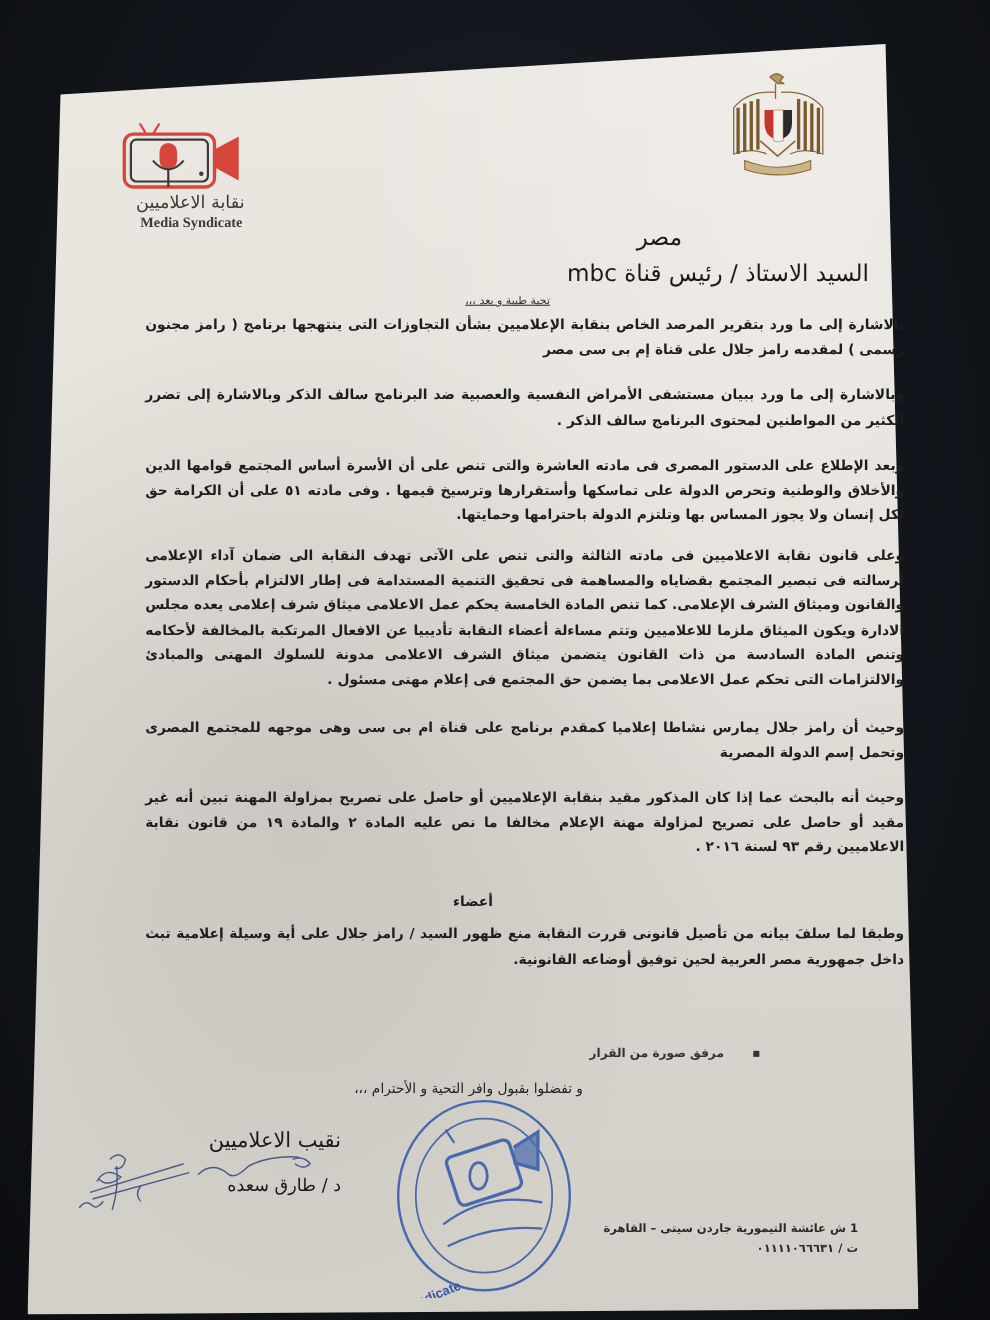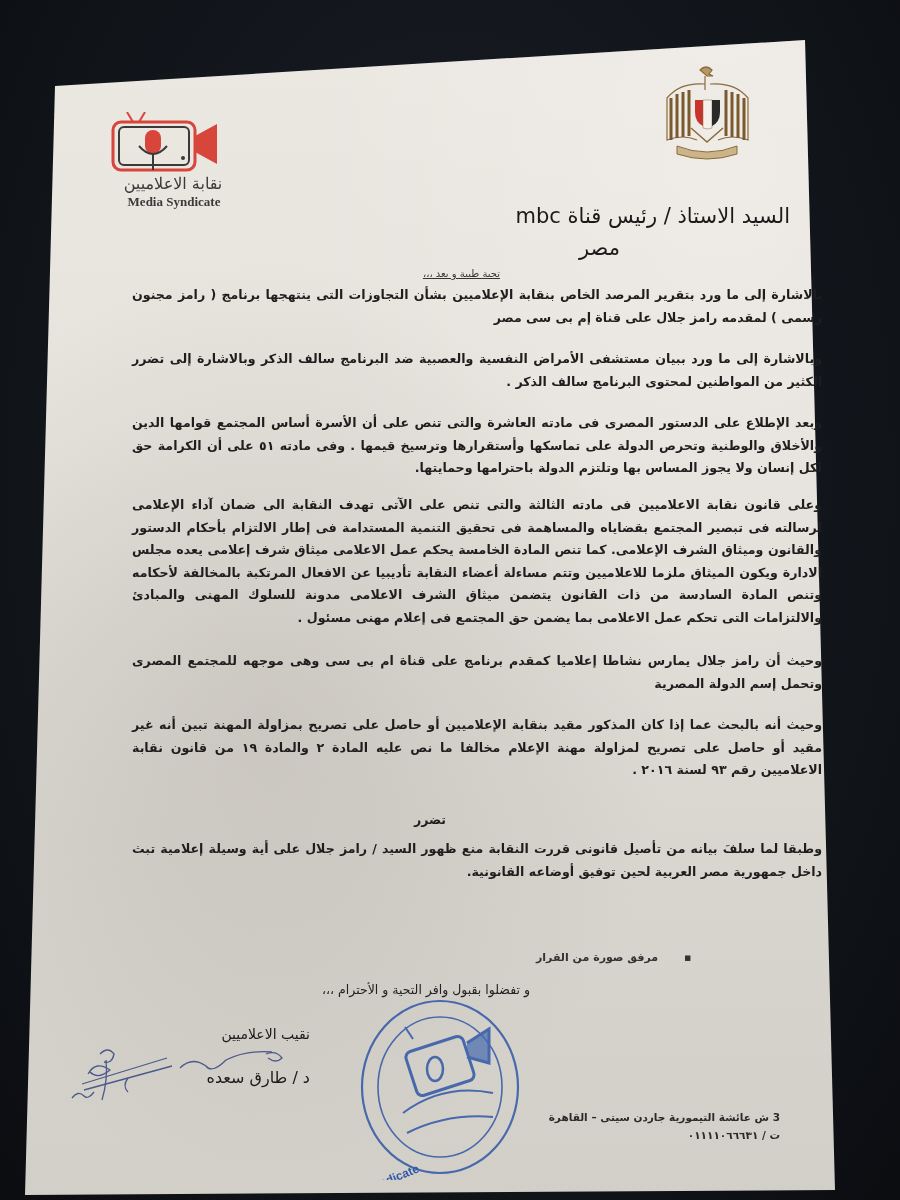--- a/index.html
+++ b/index.html
@@ -89,21 +89,21 @@
     right: 104px; top: 951px; width: 260px;
     font-size: 11px; font-weight: bold; color: #333; text-align: left;
   }
   .attachment .bullet { margin-left: 22px; }
   .closing {
     left: 300px; top: 982px; width: 230px;
     font-size: 12.5px; color: #222; text-align: right;
   }
   .signer-title {
     left: 160px; top: 1026px; width: 150px;
-    font-size: 14px; color: #1a1a1a; text-align: right;
+    font-size: 19px; color: #1a1a1a; text-align: right;
   }
   .signer-name {
     left: 150px; top: 1068px; width: 160px;
     font-size: 16px; color: #1a1a1a; text-align: right;
   }
   .signature {
     left: 70px; top: 1040px; width: 240px; height: 70px;
   }
   .stamp {
     left: 355px; top: 995px; width: 170px; height: 185px;
@@ -157,38 +157,38 @@
       <rect x="40" y="18" width="16" height="24" rx="8" fill="#d8453b"></rect>
       <path d="M34 34 q14 16 28 0" fill="none" stroke="#3a3a3a" stroke-width="2"></path>
       <line x1="48" y1="42" x2="48" y2="58" stroke="#3a3a3a" stroke-width="2"></line>
       <circle cx="78" cy="46" r="2" fill="#3a3a3a"></circle>
     </svg>
     <div class="arabic-name">نقابة الاعلاميين</div>
     <div class="latin-name">Media Syndicate</div>
   </div>
 
   <div class="abs addressee">
+    <div style="padding-right:170px;">
+      <span>مصر</span>
+    </div>
     <div>
       <span>السيد الاستاذ / رئيس قناة  mbc</span>
-    </div>
-    <div style="padding-right:170px;">
-      <span>مصر</span>
     </div>
   </div>
 
   <div class="abs greeting">تحية طيبة و بعد ،،،</div>
 
   <div class="abs body-text para1">بالاشارة إلى ما ورد بتقرير المرصد الخاص بنقابة الإعلاميين بشأن التجاوزات التى ينتهجها برنامج ( رامز مجنون رسمى ) لمقدمه رامز جلال على قناة إم بى سى مصر</div>
   <div class="abs body-text para2">وبالاشارة إلى ما ورد ببيان مستشفى الأمراض النفسية والعصبية ضد البرنامج سالف الذكر  وبالاشارة إلى تضرر الكثير من المواطنين لمحتوى البرنامج سالف الذكر .</div>
   <div class="abs body-text para3">وبعد الإطلاع على الدستور المصرى فى مادته العاشرة والتى تنص على أن الأسرة أساس المجتمع قوامها الدين والأخلاق والوطنية وتحرص الدولة على تماسكها وأستقرارها وترسيخ قيمها . وفى مادته ٥١ على أن الكرامة حق لكل إنسان ولا يجوز المساس بها وتلتزم الدولة باحترامها وحمايتها.</div>
   <div class="abs body-text para4">وعلى قانون نقابة الاعلاميين فى مادته الثالثة والتى تنص على الآتى تهدف النقابة الى ضمان آداء الإعلامى لرسالته فى تبصير المجتمع بقضاياه والمساهمة فى تحقيق التنمية المستدامة فى إطار الالتزام بأحكام الدستور والقانون وميثاق الشرف الإعلامى. كما تنص المادة الخامسة يحكم عمل الاعلامى ميثاق شرف إعلامى يعده مجلس الادارة ويكون الميثاق ملزما للاعلاميين وتتم مساءلة أعضاء النقابة تأديبيا عن الافعال المرتكبة بالمخالفة لأحكامه وتنص المادة السادسة من ذات القانون يتضمن ميثاق الشرف الاعلامى مدونة للسلوك المهنى والمبادئ والالتزامات التى تحكم عمل الاعلامى بما يضمن حق المجتمع فى إعلام مهنى مسئول .</div>
   <div class="abs body-text para5">وحيث أن رامز جلال يمارس نشاطا إعلاميا كمقدم برنامج على قناة ام بى سى وهى موجهه للمجتمع المصرى وتحمل إسم الدولة المصرية</div>
   <div class="abs body-text para6">وحيث أنه بالبحث عما إذا كان المذكور مقيد بنقابة الإعلاميين أو حاصل على تصريح بمزاولة المهنة تبين أنه غير مقيد أو حاصل على تصريح لمزاولة مهنة الإعلام مخالفا ما نص عليه المادة ٢ والمادة ١٩ من قانون نقابة الاعلاميين رقم ٩٣ لسنة ٢٠١٦ .</div>
 
-  <div class="abs therefore">تضرر</div>
+  <div class="abs therefore">أعضاء</div>
 
   <div class="abs body-text para7">وطبقا لما سلفَ بيانه من تأصيل قانونى  قررت النقابة منع ظهور السيد /  رامز جلال على أية وسيلة إعلامية تبث داخل جمهورية مصر العربية لحين توفيق أوضاعه القانونية.</div>
 
   <div class="abs attachment">
     <span class="bullet">▪</span>
     <span>مرفق صورة من القرار</span>
   </div>
 
   <div class="abs closing">و تفضلوا بقبول وافر التحية و الأحترام ،،،</div>
 
@@ -222,17 +222,17 @@
         <path d="M196 14 q10 -4 16 4 q-6 6 -14 0"></path>
         <path d="M58 38 q-6 8 0 14"></path>
         <path d="M2 58 q6 -8 12 -2 q4 4 10 -4"></path>
       </g>
     </svg>
   </div>
 
   <div class="abs signer-name">د / طارق سعده</div>
 
   <div class="abs address">
-    <div>3 ش عائشة التيمورية جاردن سيتى – القاهرة</div>
+    <div>1 ش عائشة التيمورية جاردن سيتى – القاهرة</div>
     <div>ت / ٠١١١١٠٦٦٦٣١</div>
   </div>
 
 </div>
 
 </body></html>

